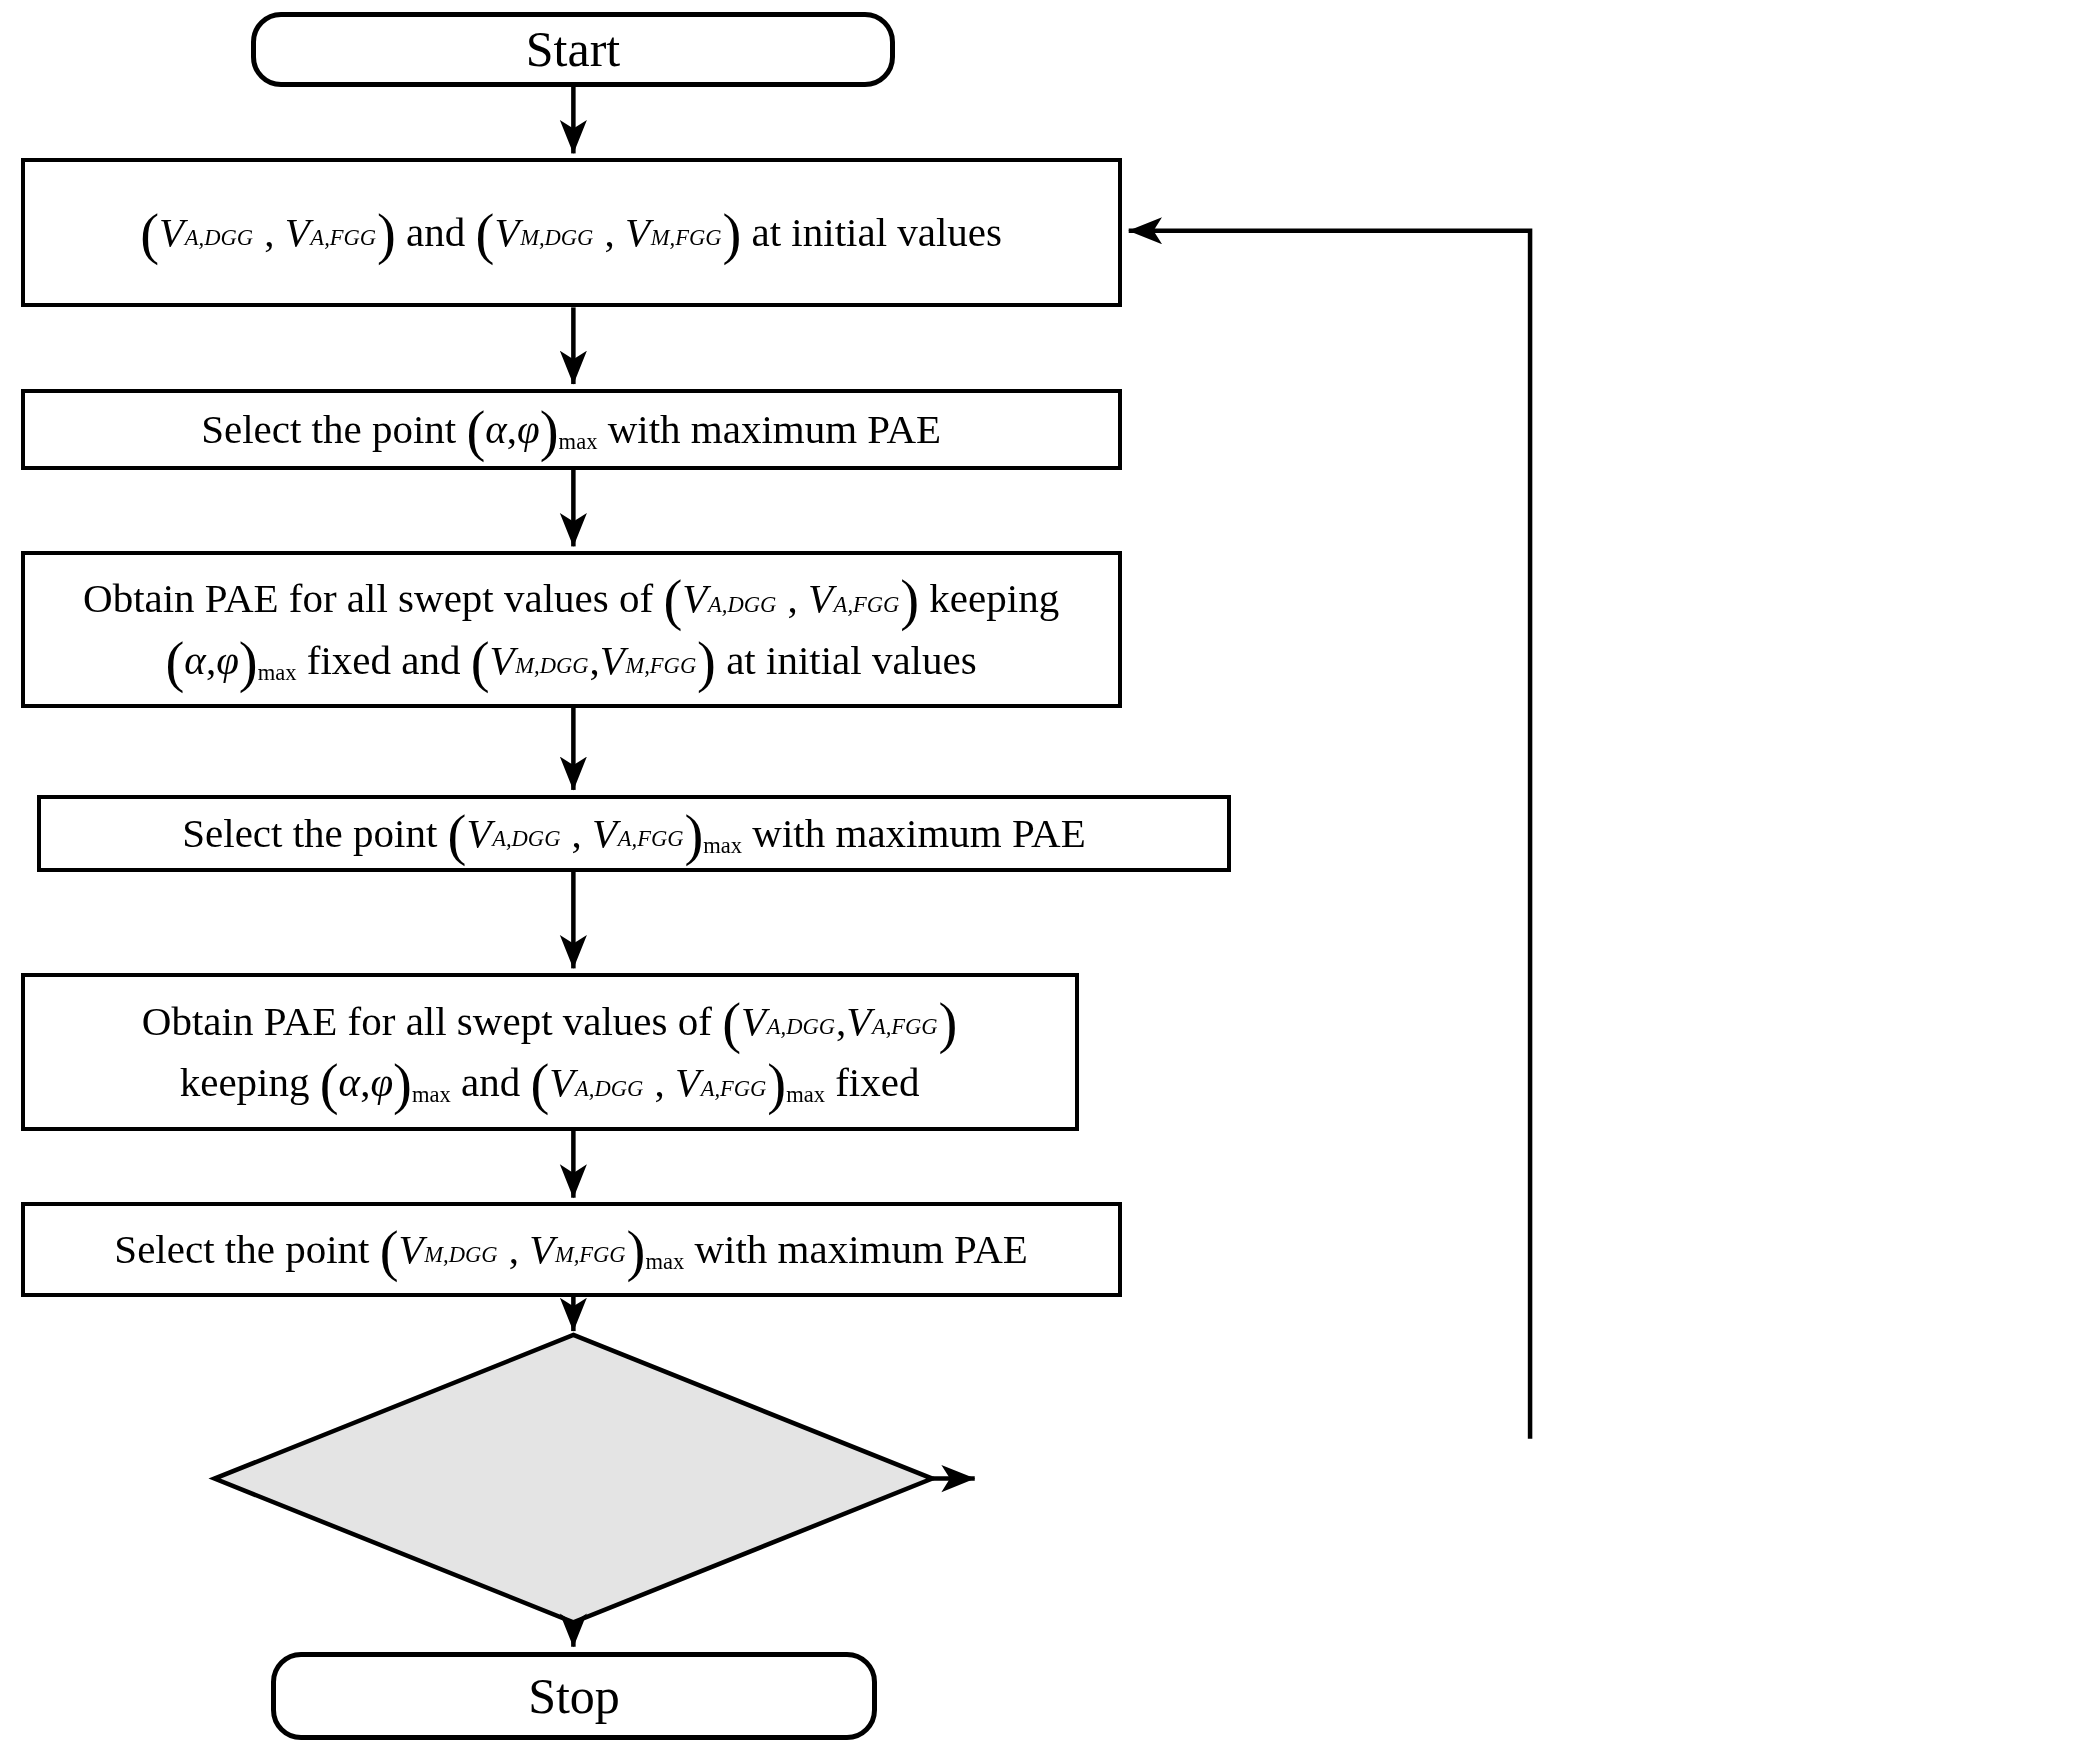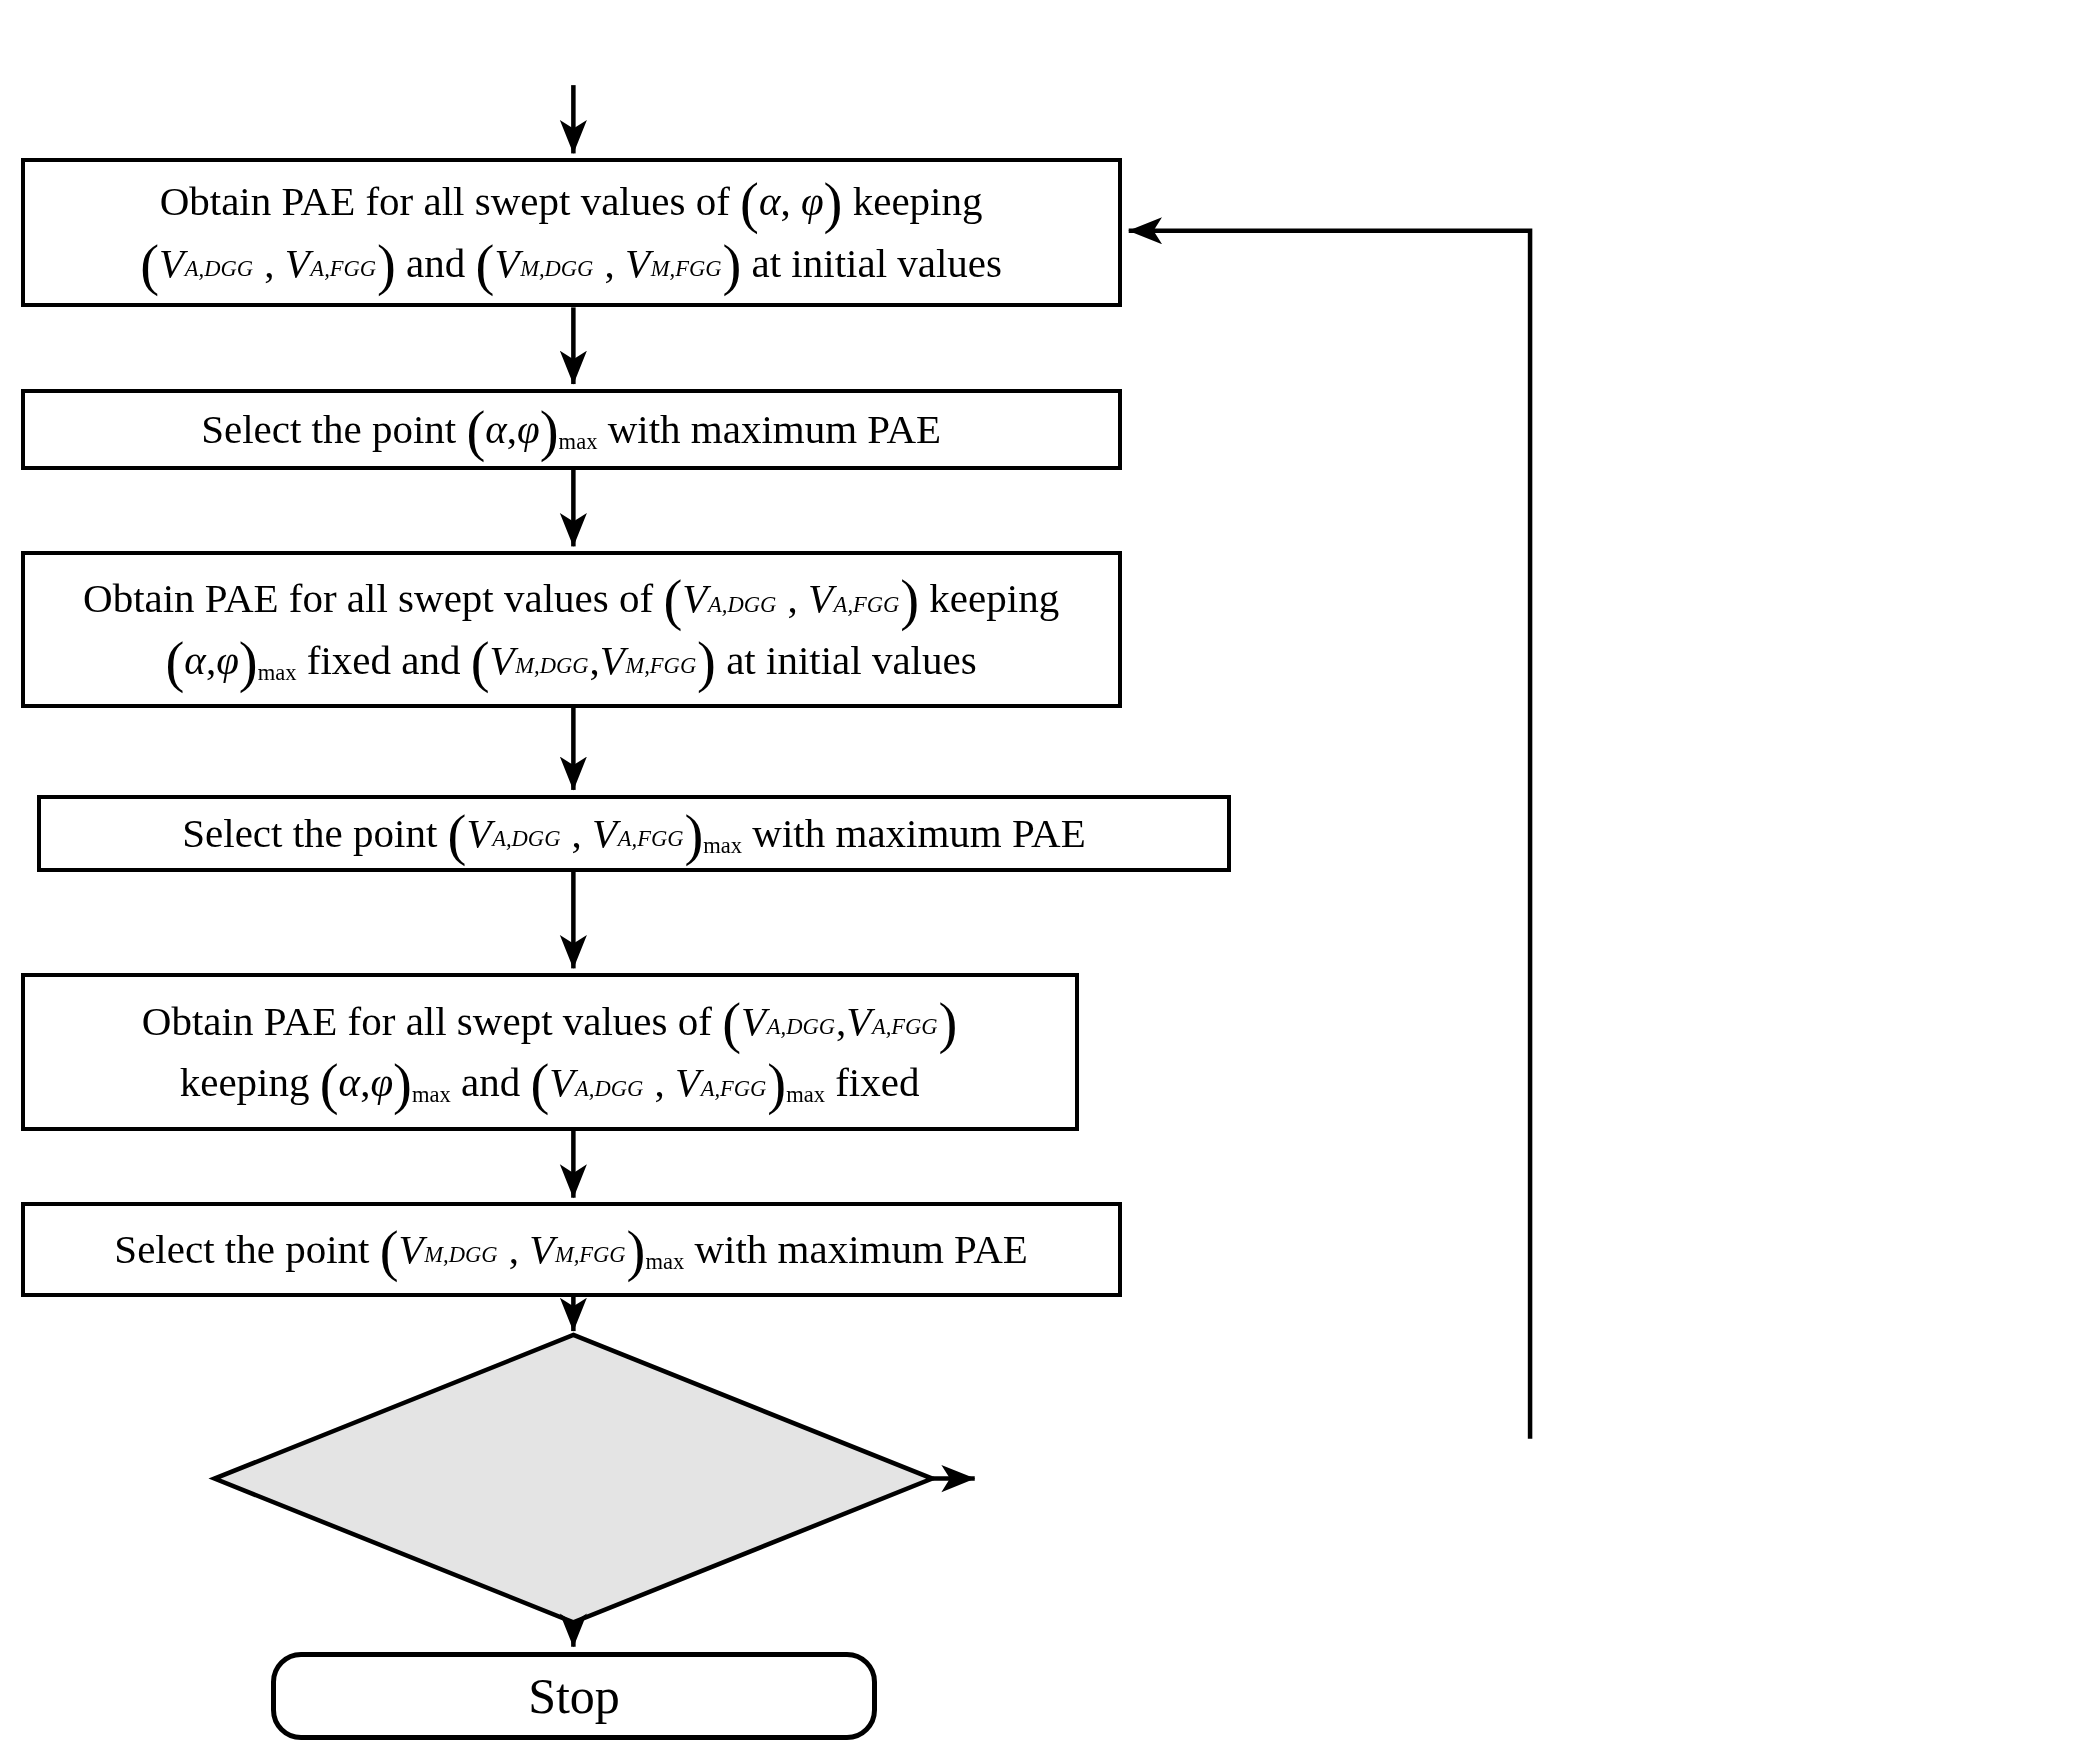--- a/index.html
+++ b/index.html
@@ -81,23 +81,25 @@
     <path class="wire" d="M890,728 L890,848" marker-end="url(#ah)"></path>
     <path class="wire" d="M890,1098 L890,1226" marker-end="url(#ah)"></path>
     <path class="wire" d="M890,1353 L890,1503" marker-end="url(#ah)"></path>
     <path class="wire" d="M890,1755 L890,1859" marker-end="url(#ah)"></path>
     <path class="wire" d="M890,2013 L890,2066" marker-end="url(#ah)"></path>
     <path class="wire" d="M1447,2295 L1513,2295" marker-end="url(#ah)"></path>
     <path class="wire" d="M890,2518 L890,2556" marker-end="url(#ah)"></path>
     <path class="wire" d="M2375,2233 L2375,358 L1752,358" marker-end="url(#ah)"></path>
   </svg>
 
+  <div class="node terminal" style="left:251px;top:11.6px;width:644px;height:75px;">
+      <div class="tline">Start</div>
+    </div>
 
   <div class="node" style="left:20.6px;top:158px;width:1101px;height:149px;">
-      <div class="tline">Obtain PAE for all swept values of <span class="bigpar">(</span><span class="mi">α</span>, <span class="mi">φ</span><span class="bigpar">)</span> keeping</div>
       <div class="tline"><span class="bigpar">(</span><span class="ssv"><span class="mi">V</span><span class="stack">
             <span class="mi">A,D</span>
             <span class="mi">GG</span>
           </span></span> , <span class="ssv"><span class="mi">V</span><span class="stack">
             <span class="mi">A,F</span>
             <span class="mi">GG</span>
           </span></span><span class="bigpar">)</span> and <span class="bigpar">(</span><span class="ssv"><span class="mi">V</span><span class="stack">
             <span class="mi">M,D</span>
             <span class="mi">GG</span>
           </span></span> , <span class="ssv"><span class="mi">V</span><span class="stack">

